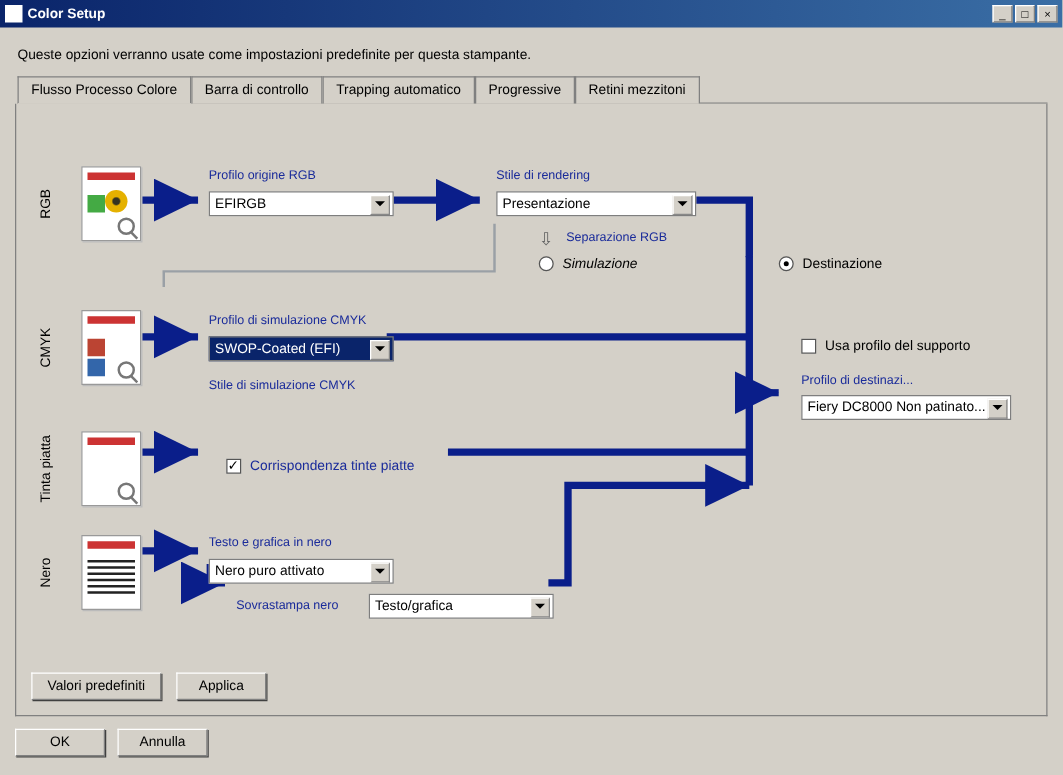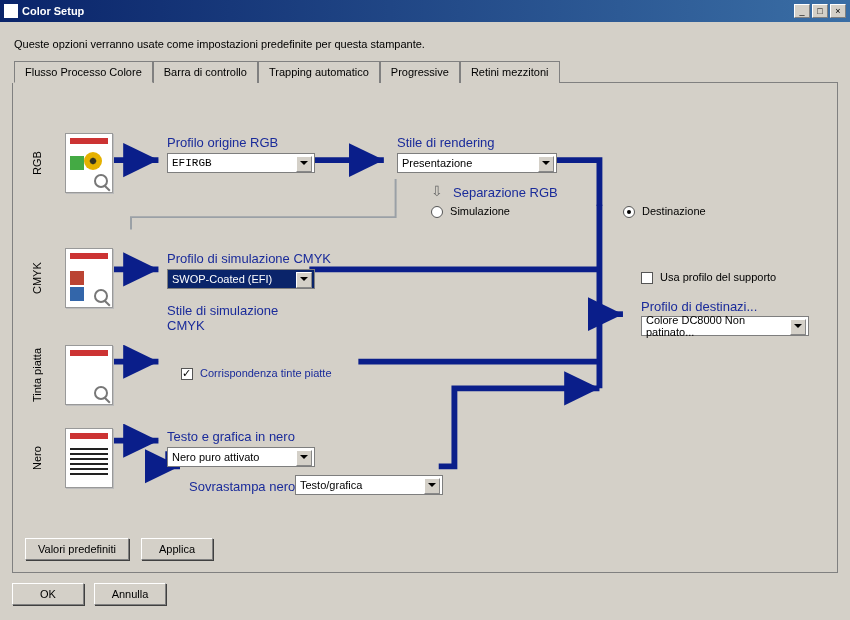--- a/index.html
+++ b/index.html
@@ -129,21 +129,21 @@
     position: absolute;
     left: 4px; right: 4px; top: 16px; bottom: 6px;
   }
   .doc-icon .lines div {
     height: 2px; background: #222; margin: 3px 0;
   }
 
   .blue-label {
     position: absolute;
     color: #1a2b9a;
-    font-size: 13px;
+    font-size: 10px;
   }
   .dropdown {
     position: absolute;
     height: 20px;
     background: #fff;
     border: 1px solid #7e7e7e;
     display: flex;
     align-items: center;
     padding: 0 18px 0 4px;
     font-size: 11px;
@@ -299,35 +299,35 @@
         </g>
       </svg>
 
       <div class="row-label" style="top:30px;height:60px;">RGB</div>
       <div class="doc-icon" style="top:30px;">
         <div class="sun"></div>
           <div class="thumb"></div>
           <div class="mag"></div>
       </div>
       <div class="blue-label" style="left:134px;top:32px;">Profilo origine RGB</div>
-      <div class="dropdown" style="left:134px;top:50px;width:148px;font-family:Liberation Mono, monospace;">
+      <div class="dropdown" style="left:134px;top:50px;width:148px;">
         <span>EFIRGB</span>
           <span class="arrow-dn"></span>
       </div>
 
       <div class="blue-label" style="left:364px;top:32px;">Stile di rendering</div>
       <div class="dropdown" style="left:364px;top:50px;width:160px;">
         <span>Presentazione</span>
           <span class="arrow-dn"></span>
       </div>
 
       <span class="down-open-arrow" style="left:398px;top:80px;">⇩</span>
       <div class="blue-label" style="left:420px;top:82px;">Separazione RGB</div>
 
-      <div style="position:absolute;left:398px;top:102px;">
+      <div style="position:absolute;left:398px;top:102px;font-style:italic;">
         <span class="radio"></span>
         <span>Simulazione</span>
       </div>
       <div style="position:absolute;left:590px;top:102px;">
         <span class="radio checked"></span>
         <span>Destinazione</span>
       </div>
 
       <div class="row-label" style="top:145px;height:60px;">CMYK</div>
       <div class="doc-icon" style="top:145px;">
@@ -342,21 +342,21 @@
       </div>
 
       <div class="blue-label" style="left:134px;top:200px;width:130px;">Stile di simulazione CMYK</div>
 
       <div style="position:absolute;left:608px;top:168px;">
         <span class="checkbox"></span>
         <span>Usa profilo del supporto</span>
       </div>
       <div class="blue-label" style="left:608px;top:196px;">Profilo di destinazi...</div>
       <div class="dropdown" style="left:608px;top:213px;width:168px;">
-        <span>Colore DC8000 Non patinato...</span>
+        <span>Fiery DC8000 Non patinato...</span>
           <span class="arrow-dn"></span>
       </div>
 
       <div class="row-label" style="top:242px;height:60px;">Tinta piatta</div>
       <div class="doc-icon" style="top:242px;">
           <div class="mag"></div>
         </div>
       <div style="position:absolute;left:148px;top:264px;">
         <span class="checkbox checked"></span>
         <span style="color:#1a2b9a">Corrispondenza tinte piatte</span>

